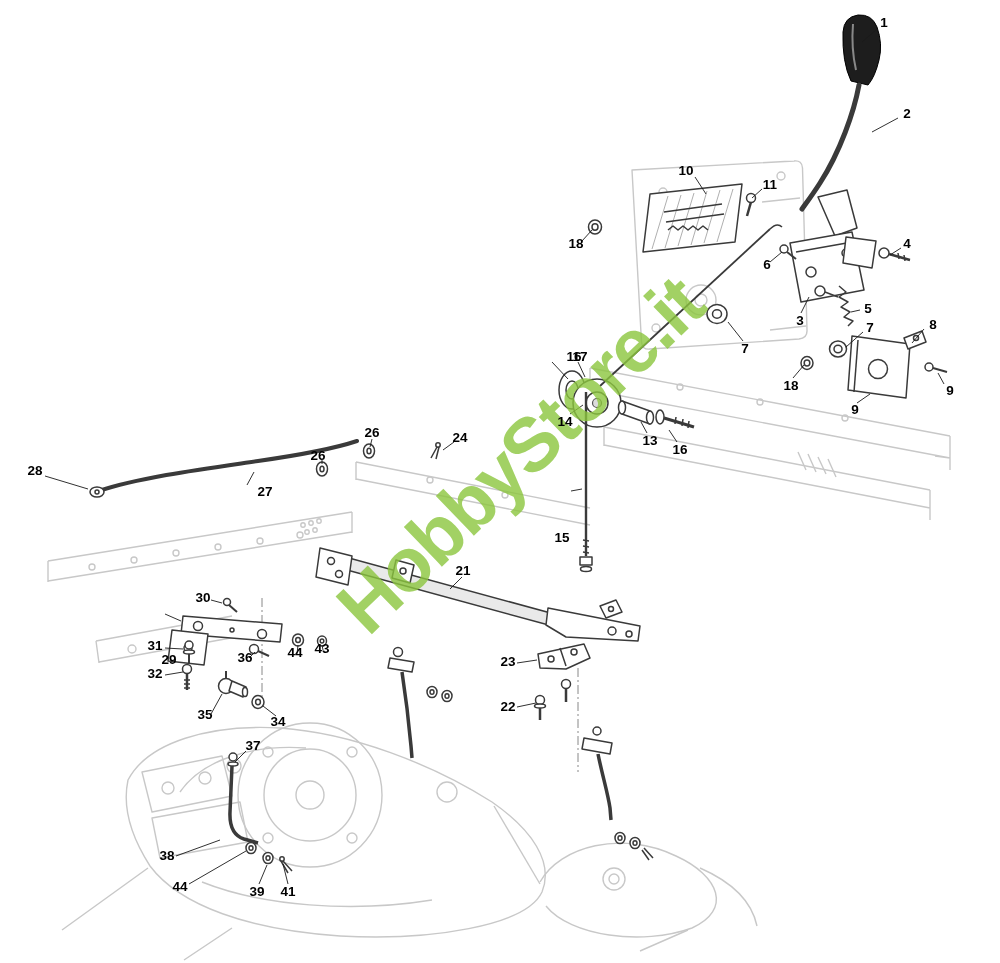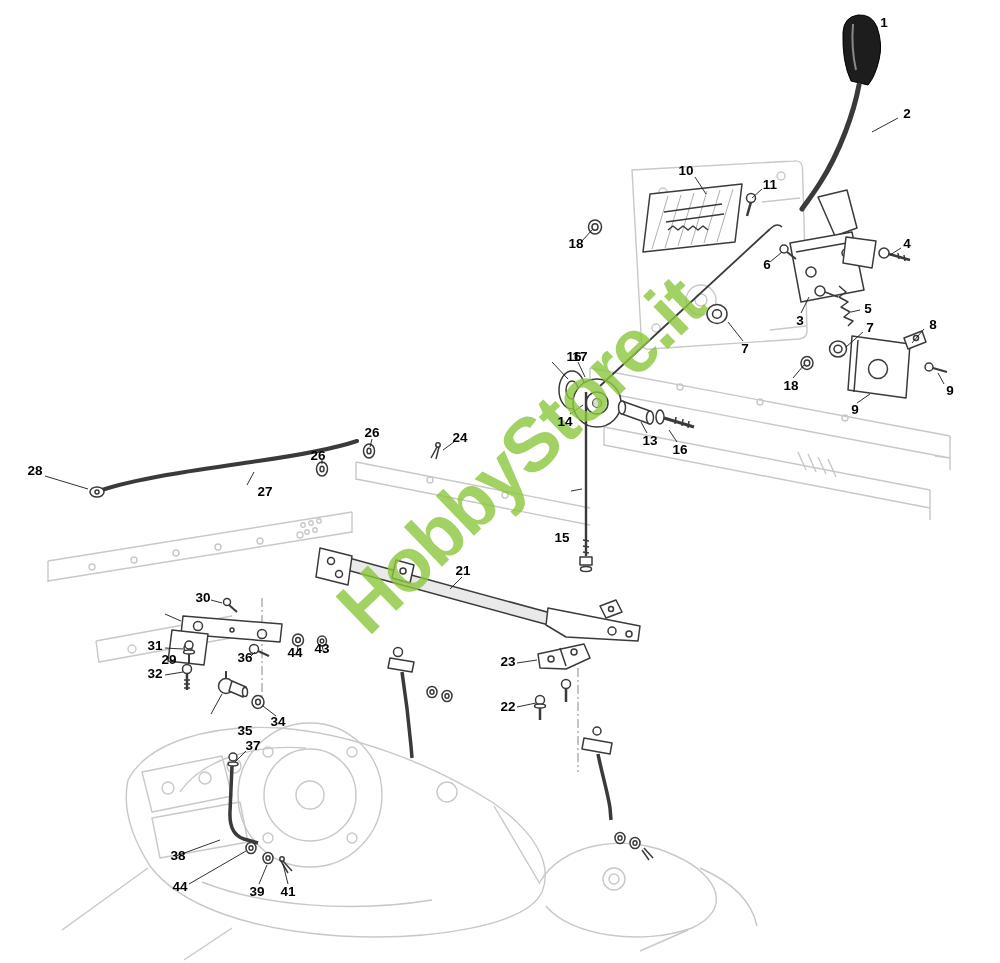--- a/index.html
+++ b/index.html
@@ -363,24 +363,24 @@
       <div class="callout" style="left: 242px; top: 491px; margin-left: 23px;">27</div>
       <div class="callout" style="left: 562px; top: 491px; margin-top: 46px;">15</div>
       <div class="callout" style="left: 463px; top: 570px;">21</div>
       <div class="callout" style="left: 203px; top: 597px;">30</div>
       <div class="callout" style="left: 169px; top: 611px; margin-top: 48px;">29</div>
       <div class="callout" style="left: 155px; top: 645px;">31</div>
       <div class="callout" style="left: 155px; top: 673px;">32</div>
       <div class="callout" style="left: 245px; top: 657px;">36</div>
       <div class="callout" style="left: 295px; top: 652px;">44</div>
       <div class="callout" style="left: 322px; top: 648px;">43</div>
-      <div class="callout" style="left: 205px; top: 730px; margin-left: 40px;">35</div>
+      <div class="callout" style="left: 205px; top: 714px;">35</div>
       <div class="callout" style="left: 278px; top: 721px;">34</div>
       <div class="callout" style="left: 508px; top: 661px;">23</div>
       <div class="callout" style="left: 508px; top: 706px;">22</div>
       <div class="callout" style="left: 253px; top: 745px;">37</div>
-      <div class="callout" style="left: 167px; top: 855px; margin-left: 11px;">38</div>
+      <div class="callout" style="left: 167px; top: 855px;">38</div>
       <div class="callout" style="left: 180px; top: 886px;">44</div>
       <div class="callout" style="left: 257px; top: 891px;">39</div>
       <div class="callout" style="left: 288px; top: 891px;">41</div>
     </div>
 
 </div>
 
 </body></html>

